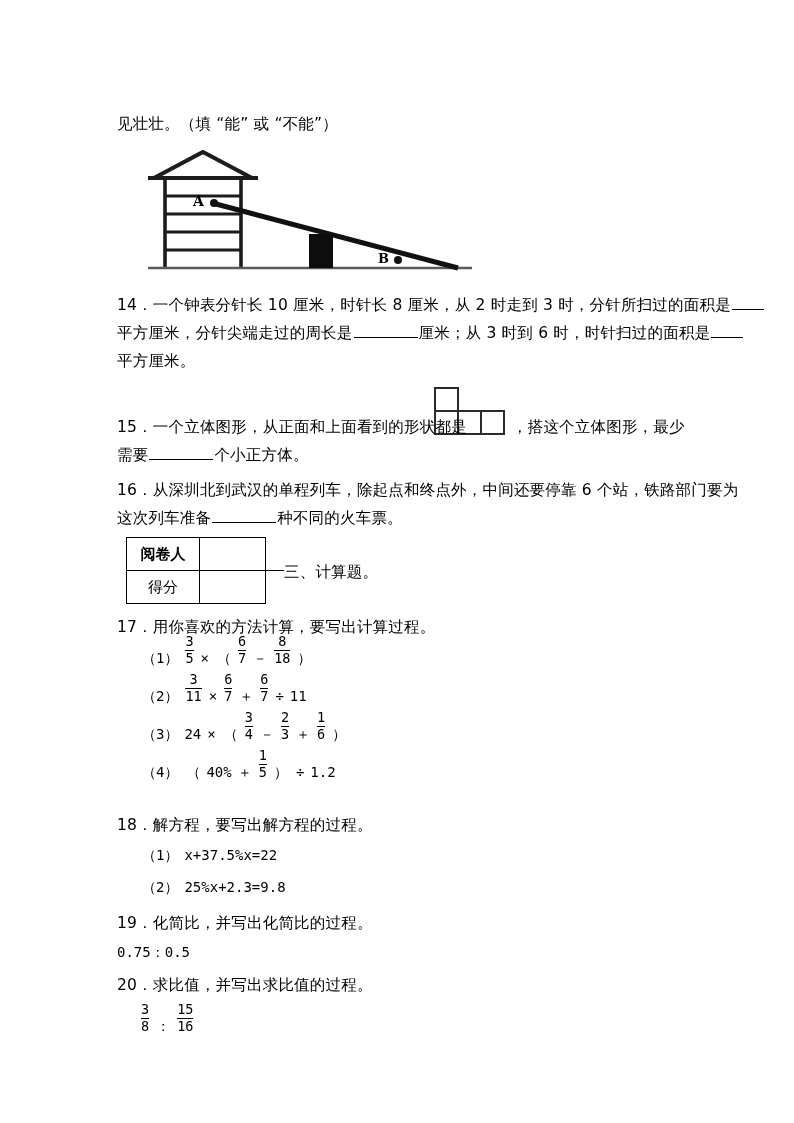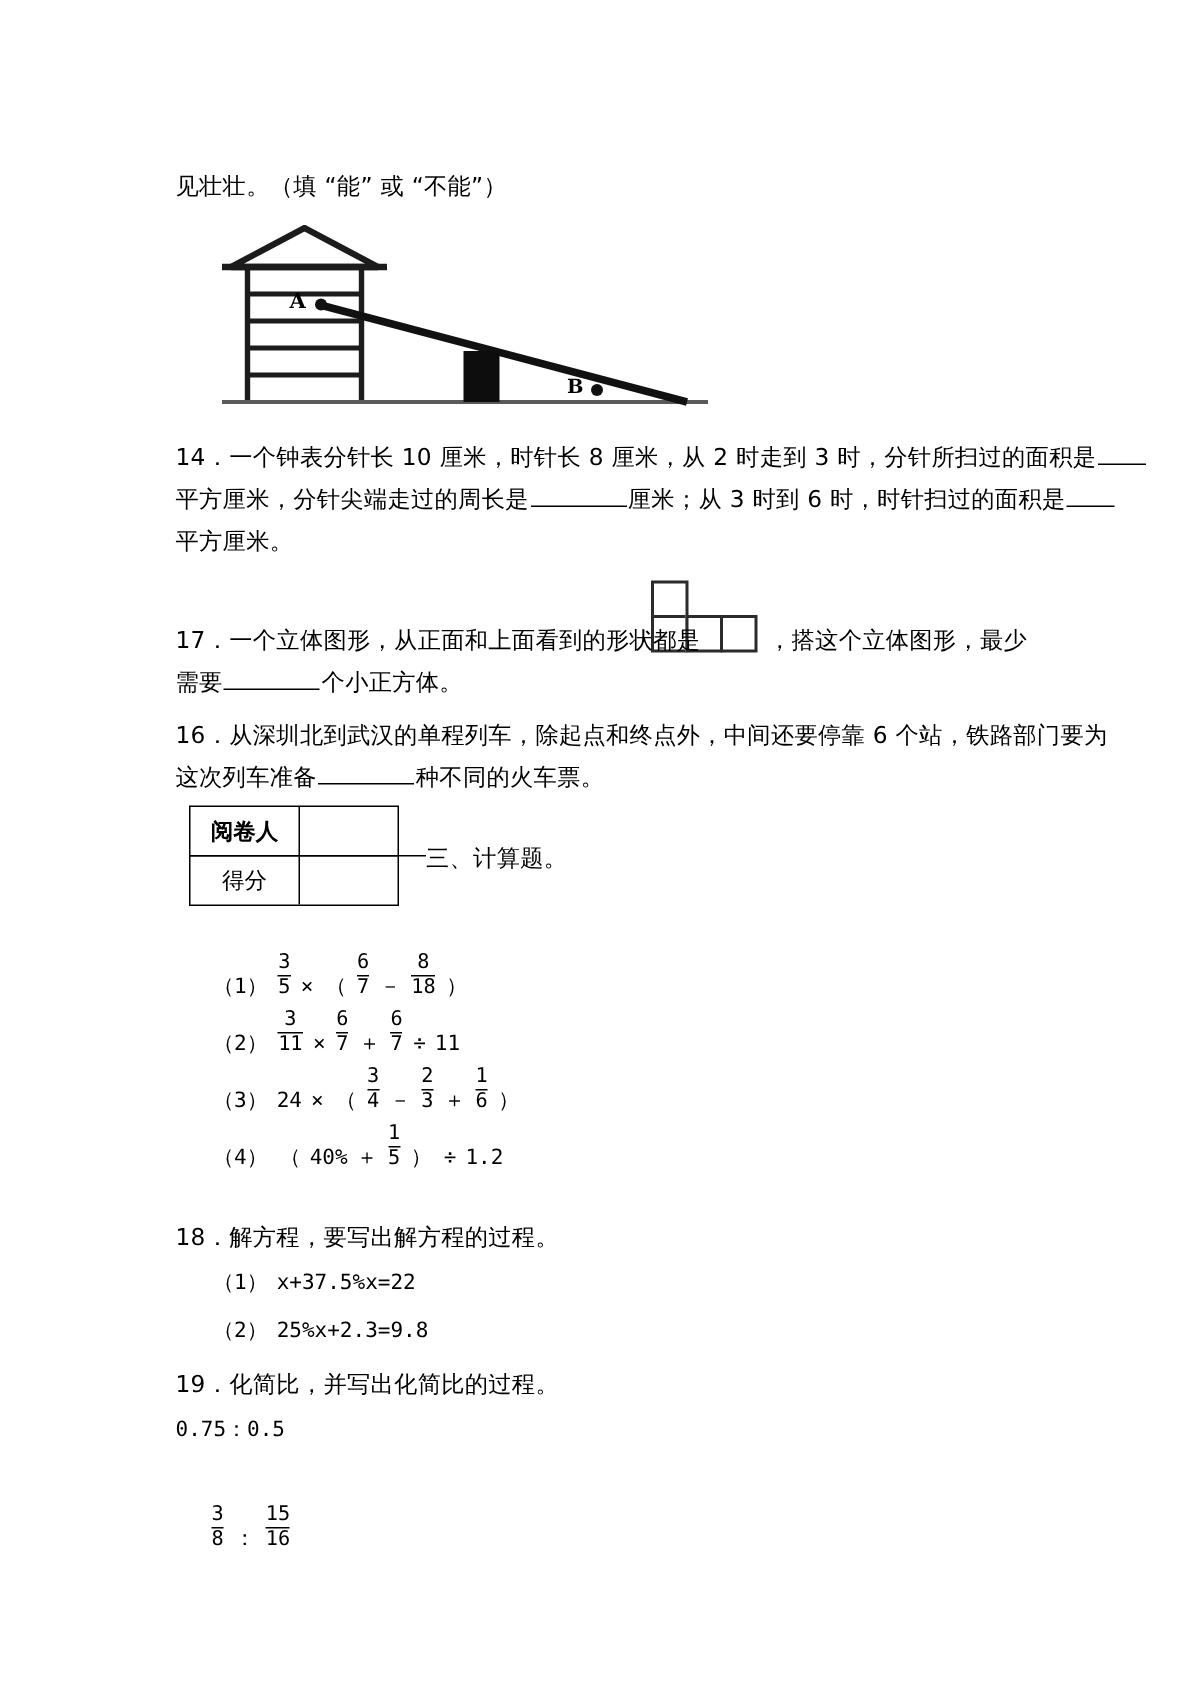--- a/index.html
+++ b/index.html
@@ -162,21 +162,21 @@
     <span>平方厘米。</span>
   </div>
 
   <div style="position:absolute; left:434px; top:375px; width:70px; height:48px;">
     <div class="sq" style="left:0px;  top:0px;  width:25px; height:25px;"></div>
     <div class="sq" style="left:0px;  top:23px; width:25px; height:25px;"></div>
     <div class="sq" style="left:23px; top:23px; width:25px; height:25px;"></div>
     <div class="sq" style="left:46px; top:23px; width:25px; height:25px;"></div>
   </div>
   <div class="tx" style="left:117px; top:404px;">
-    <span>17．一个立体图形，从正面和上面看到的形状都是</span>
+    <span>15．一个立体图形，从正面和上面看到的形状都是</span>
   </div>
   <div class="tx" style="left:512px; top:404px;">
     <span>，搭这个立体图形，最少</span>
   </div>
   <div class="tx" style="left:117px; top:432px;">
     <span>需要</span><span class="blank w62"></span><span>个小正方体。</span>
   </div>
 
   <div class="tx" style="left:117px; top:467px;">
     <span>16．从深圳北到武汉的单程列车，除起点和终点外，中间还要停靠 6 个站，铁路部门要为</span>
@@ -189,20 +189,21 @@
     <div class="cell-label">阅卷人</div>
     <div style="position:absolute; left:73px; top:0; right:0; bottom:0;"></div>
   </div>
   <div class="sbox" style="left:126px; top:558px; width:140px; height:34px;">
     <div class="cell-label">得分</div>
     <div style="position:absolute; left:73px; top:0; right:0; bottom:0;"></div>
   </div>
   <div class="hrule" style="left:266px; top:558px; width:18px;"></div>
   <div class="tx" style="left:284px; top:549px;">三、计算题。</div>
 
+  <div class="tx" style="left:117px; top:604px;">17．用你喜欢的方法计算，要写出计算过程。</div>
 
   <div style="position:absolute; left:140px; top:637px; height:22px;">
     <span class="op">（1）</span>
     <span class="frac">
       <span class="nu">3</span>
       <span class="de">5</span>
     </span>
     <span class="op">×</span>
     <span class="op">（</span>
     <span class="frac">
@@ -279,20 +280,21 @@
     <span class="plainnum">x+37.5%x=22</span>
   </div>
   <div style="position:absolute; left:140px; top:866px;">
     <span class="op">（2）</span>
     <span class="plainnum">25%x+2.3=9.8</span>
   </div>
 
   <div class="tx" style="left:117px; top:900px;">19．化简比，并写出化简比的过程。</div>
   <div class="plainnum" style="position:absolute; left:117px; top:932px;">0.75：0.5</div>
 
+  <div class="tx" style="left:117px; top:962px;">20．求比值，并写出求比值的过程。</div>
   <div style="position:absolute; left:140px; top:1005px; height:22px;">
     <span class="frac">
       <span class="nu">3</span>
       <span class="de">8</span>
     </span>
     <span class="op">：</span>
     <span class="frac">
       <span class="nu">15</span>
       <span class="de">16</span>
     </span>

